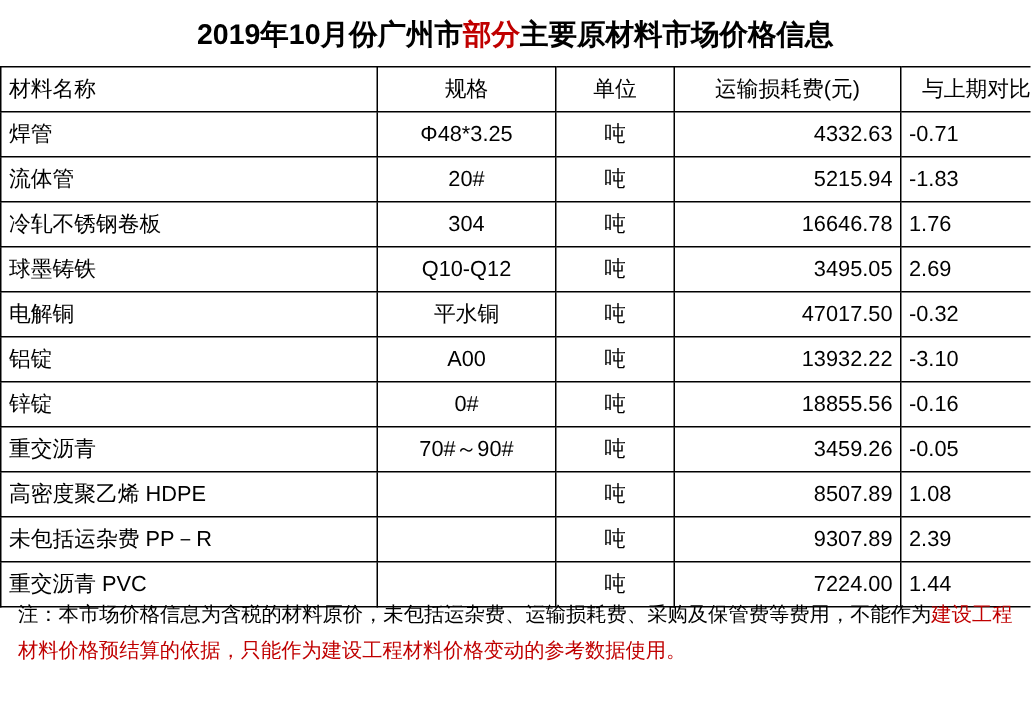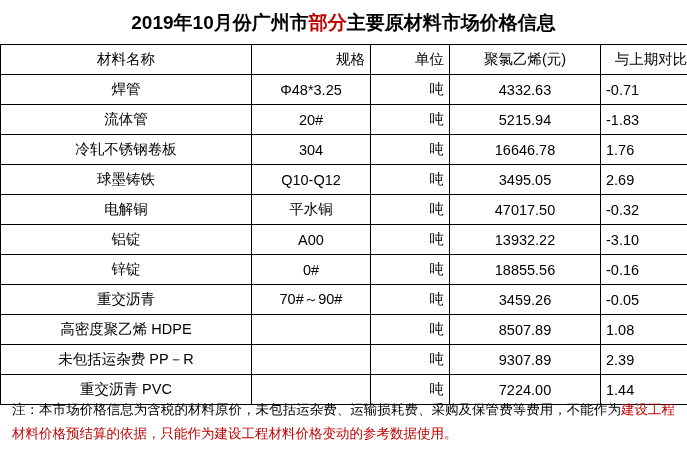--- a/index.html
+++ b/index.html
@@ -41,28 +41,28 @@
   table.price-table td,
   table.price-table th {
     border: 1px solid #000000;
     padding: 3px 5px;
     height: 23px;
     vertical-align: middle;
     font-weight: normal;
     overflow: hidden;
     white-space: nowrap;
   }
-  .col-name  { width: 240px; text-align: center; margin-left: 39px; }
+  .col-name  { width: 240px; text-align: left; margin-left: 39px; }
   .col-spec  { width: 108px; text-align: center; }
-  .col-unit  { width: 68px;  text-align: right; }
-  .col-price { width: 140px; text-align: center; padding-right: 12px; }
+  .col-unit  { width: 68px;  text-align: center; }
+  .col-price { width: 140px; text-align: right; padding-right: 12px; }
   .col-cmp   { width: 114px; text-align: left; }
   thead td.col-price { text-align: center; padding-right: 5px; }
   thead td.col-cmp   { text-align: center; }
-  thead td.col-spec  { text-align: right; }
+  thead td.col-spec  { text-align: center; }
   .note {
     position: absolute;
     left: 12px;
     right: 12px;
     top: 398px;
     font-size: 13.5px;
     line-height: 1.75;
     text-align: justify;
   }
   .note .red {
@@ -77,21 +77,21 @@
   <div class="title">
     <span>2019年10月份广州市</span><span class="hl">部分</span><span>主要原材料市场价格信息</span>
   </div>
 
   <table class="price-table">
     <thead>
       <tr>
         <td class="col-name">材料名称</td>
         <td class="col-spec">规格</td>
         <td class="col-unit">单位</td>
-        <td class="col-price">聚氯乙烯(元)</td>
+        <td class="col-price">运输损耗费(元)</td>
         <td class="col-cmp">与上期对比(％)</td>
       </tr>
     </thead>
     <tbody>
       <tr>
         <td class="col-name">焊管</td>
         <td class="col-spec">Φ48*3.25</td>
         <td class="col-unit">吨</td>
         <td class="col-price">4332.63</td>
         <td class="col-cmp">-0.71</td>

